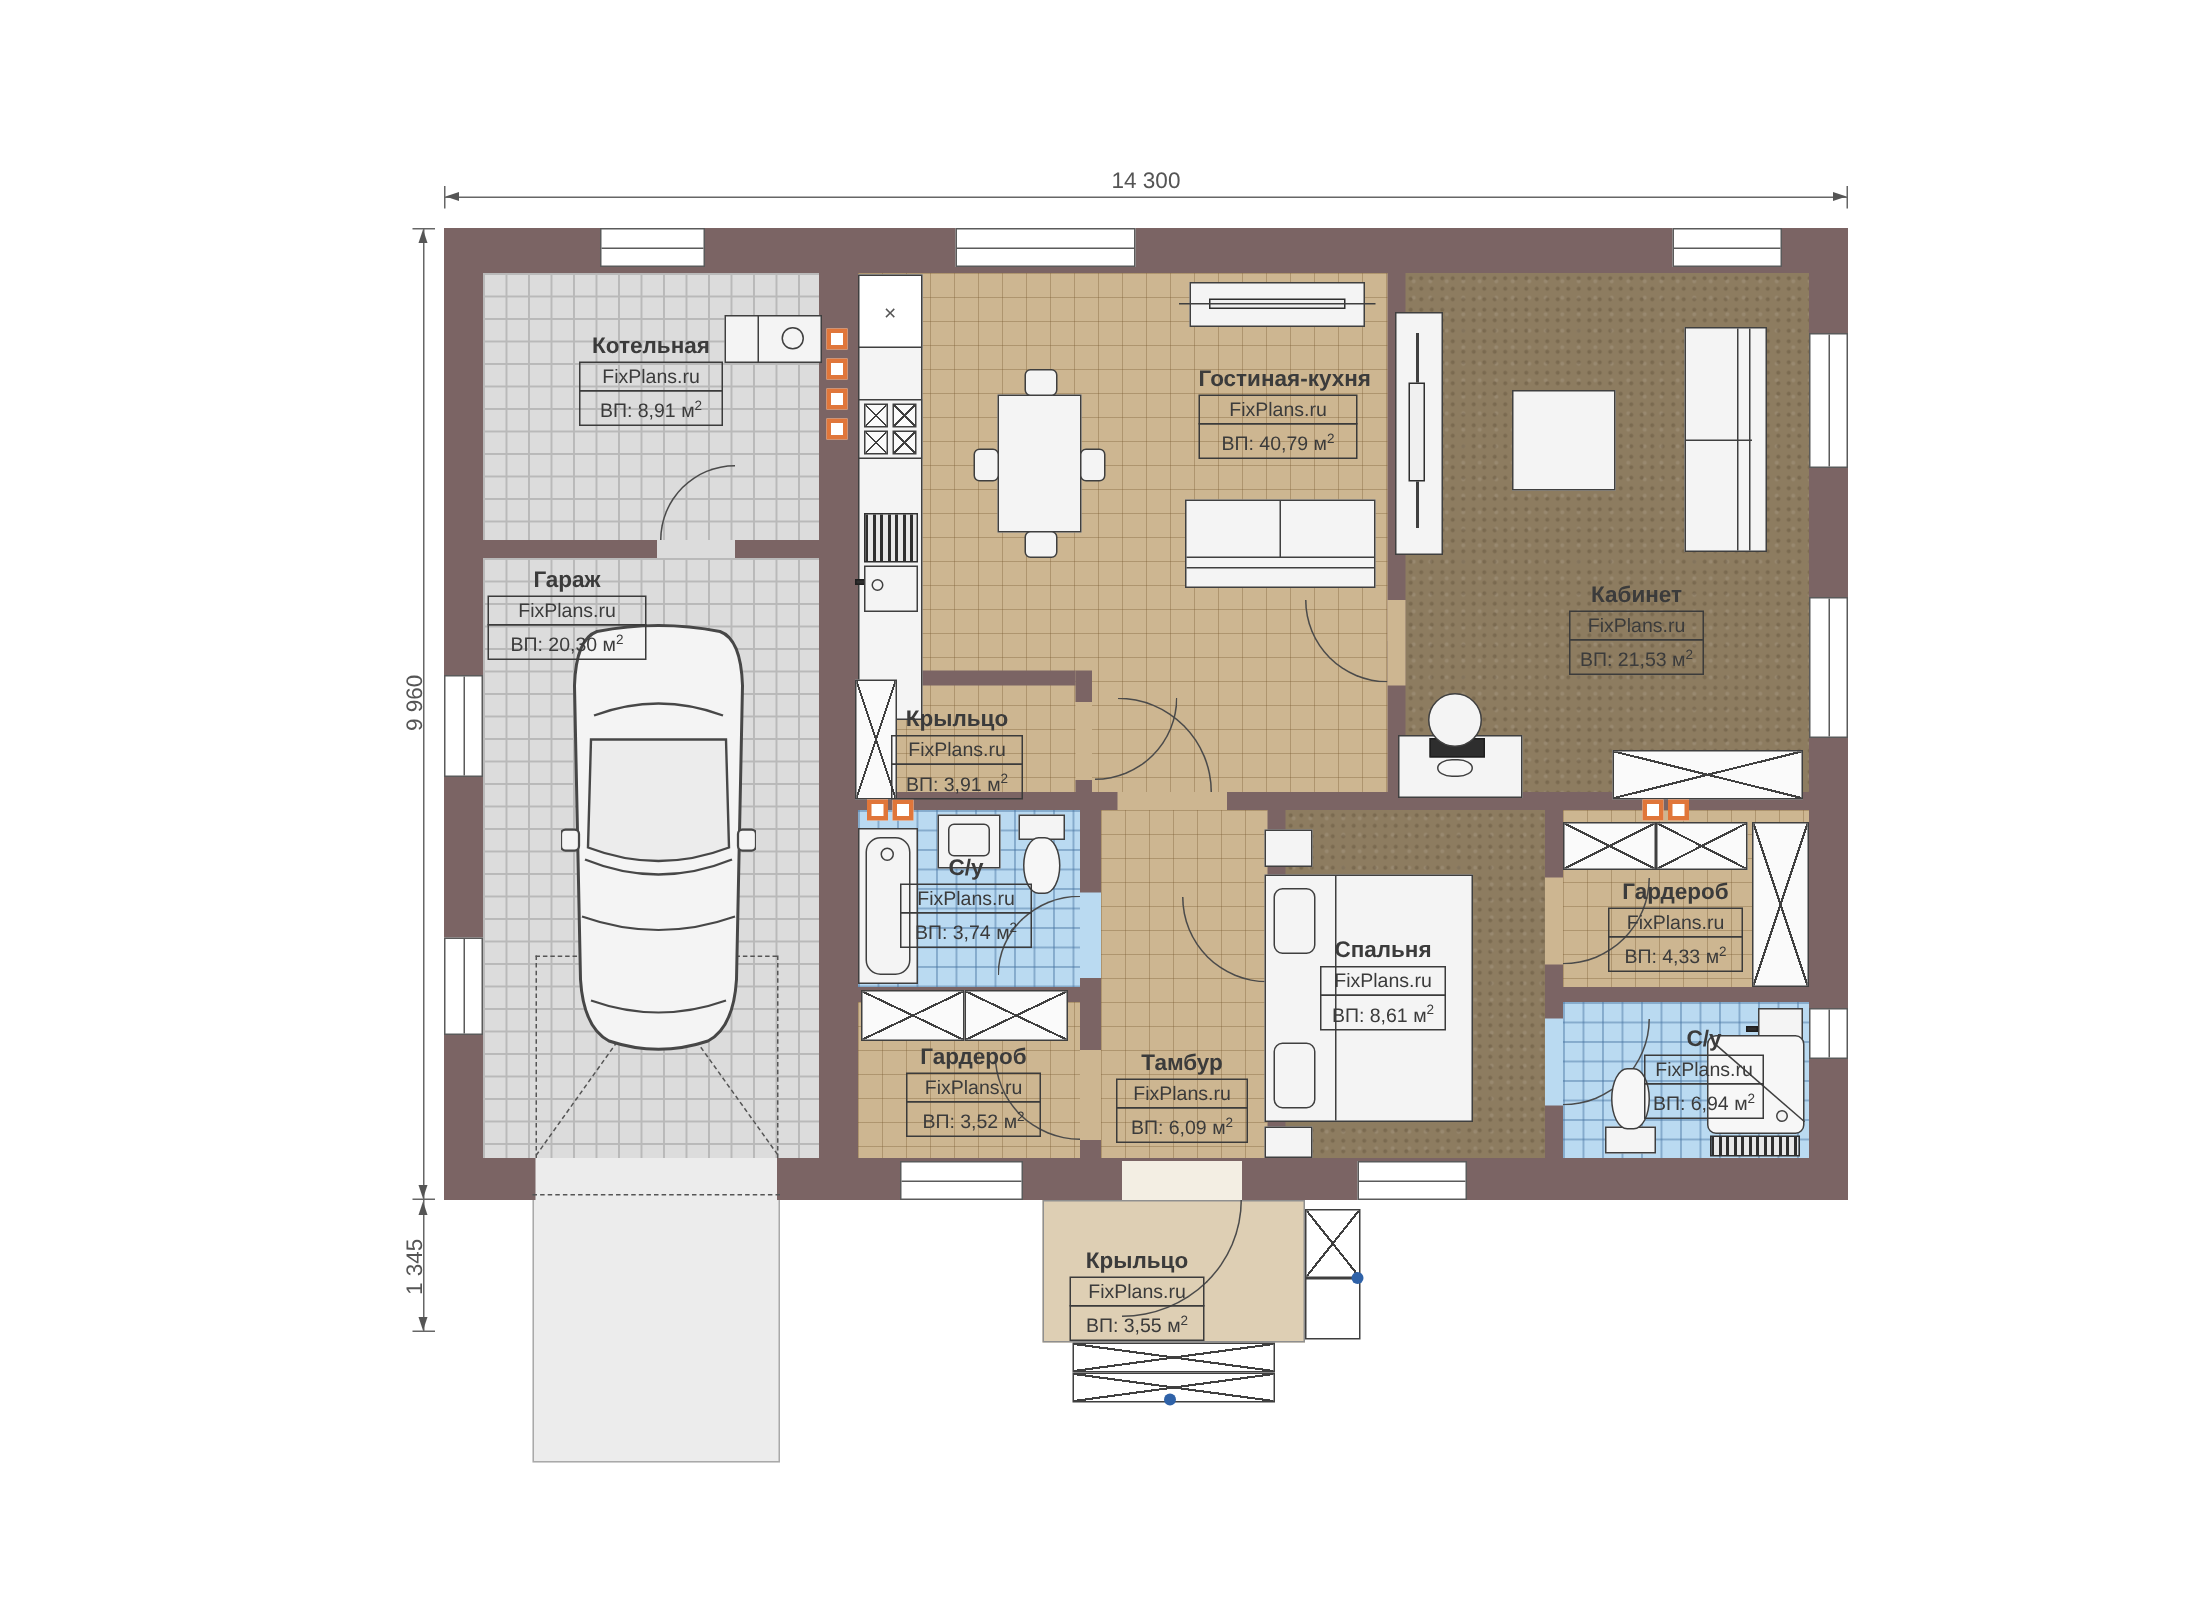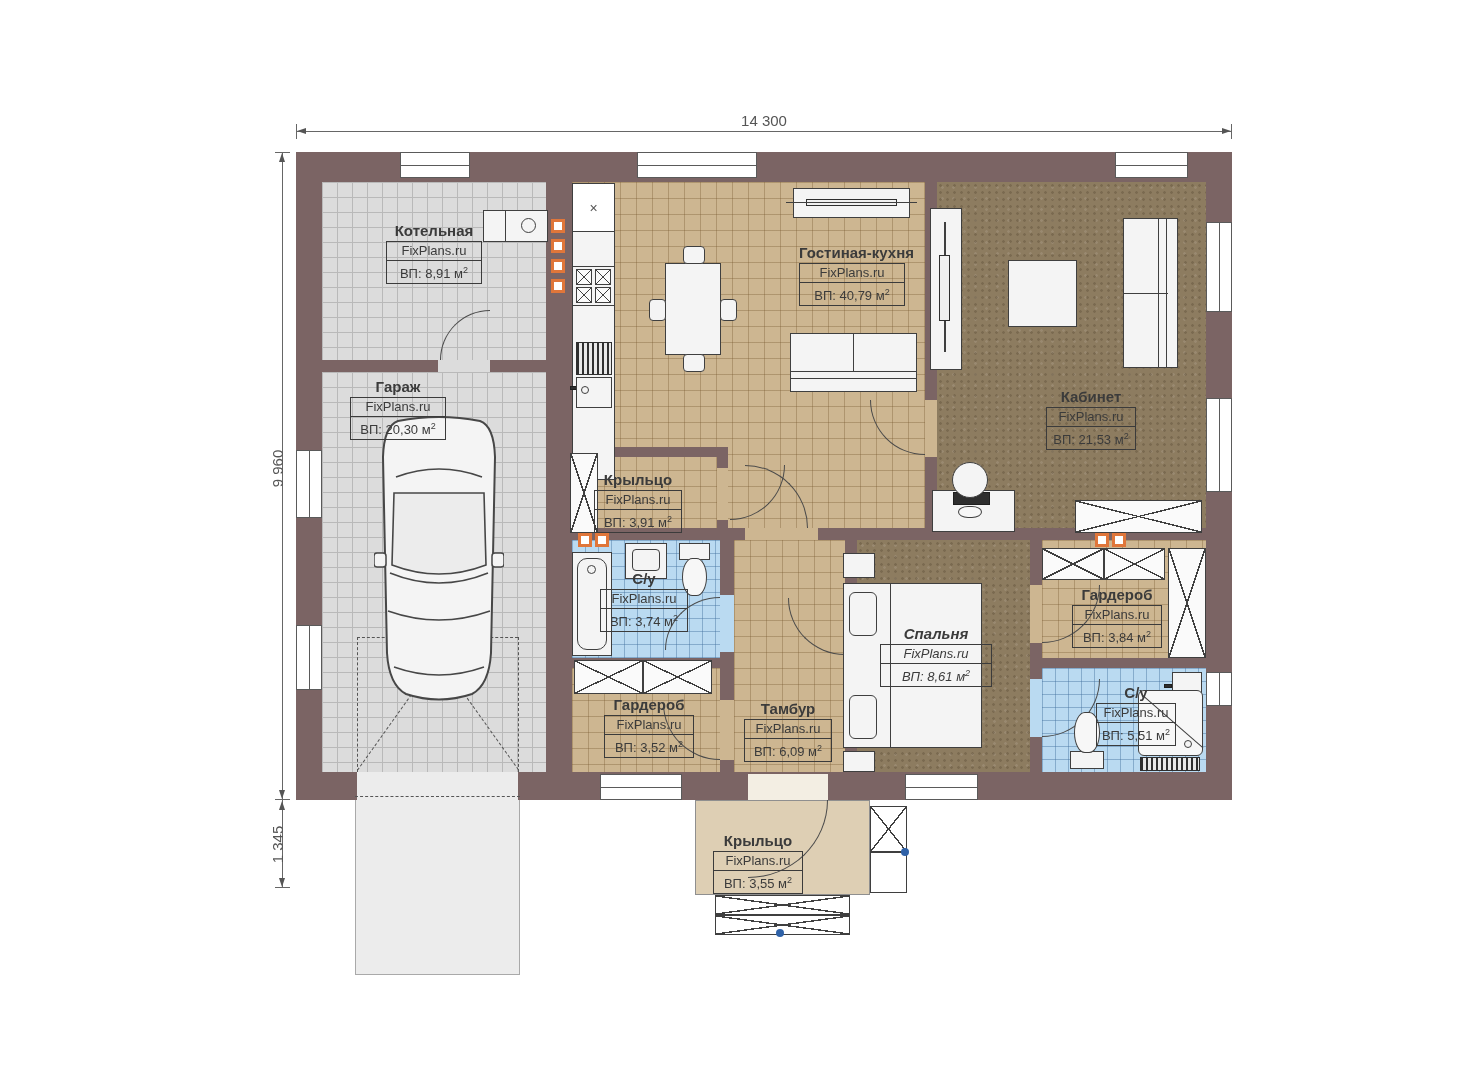--- a/index.html
+++ b/index.html
@@ -234,21 +234,21 @@
   <div class="a" style="left:1138px;top:690px;width:65px;height:66px;background:#f7f7f7;border:1.2px solid #3f3f3f;border-radius:6px;z-index:10;"></div>
   <div class="a" style="left:1143px;top:695px;width:80px;height:0;border-top:1.2px solid #3f3f3f;transform:rotate(41deg);transform-origin:0 0;z-index:11;"></div>
   <div class="a circ" style="left:1184px;top:740px;width:8px;height:8px;"></div>
   <div class="a grate" style="left:1140px;top:757px;width:60px;height:14px;"></div>
 
   <div class="rlabel" style="left:386px;top:222px;width:96px;">
     <div class="rl-title">Котельная</div>
     <div class="rl-box">FixPlans.ru</div>
     <div class="rl-box second"><span>ВП: 8,91 м</span><sup>2</sup></div>
   </div>
-  <div class="rlabel" style="left:350px;top:378px;width:96px;">
+  <div class="rlabel" style="left:325px;top:378px;width:106px;">
     <div class="rl-title">Гараж</div>
     <div class="rl-box">FixPlans.ru</div>
     <div class="rl-box second"><span>ВП: 20,30 м</span><sup>2</sup></div>
   </div>
   <div class="rlabel" style="left:799px;top:244px;width:106px;">
     <div class="rl-title">Гостиная-кухня</div>
     <div class="rl-box">FixPlans.ru</div>
     <div class="rl-box second"><span>ВП: 40,79 м</span><sup>2</sup></div>
   </div>
   <div class="rlabel" style="left:1046px;top:388px;width:90px;">
@@ -269,34 +269,34 @@
   <div class="rlabel" style="left:604px;top:696px;width:90px;">
     <div class="rl-title">Гардероб</div>
     <div class="rl-box">FixPlans.ru</div>
     <div class="rl-box second"><span>ВП: 3,52 м</span><sup>2</sup></div>
   </div>
   <div class="rlabel" style="left:744px;top:700px;width:88px;">
     <div class="rl-title">Тамбур</div>
     <div class="rl-box">FixPlans.ru</div>
     <div class="rl-box second"><span>ВП: 6,09 м</span><sup>2</sup></div>
   </div>
-  <div class="rlabel" style="left:880px;top:625px;width:112px;font-style:italic;">
+  <div class="rlabel" style="left:880px;top:625px;width:84px;">
     <div class="rl-title">Спальня</div>
     <div class="rl-box">FixPlans.ru</div>
     <div class="rl-box second"><span>ВП: 8,61 м</span><sup>2</sup></div>
   </div>
   <div class="rlabel" style="left:1072px;top:586px;width:90px;">
     <div class="rl-title">Гардероб</div>
     <div class="rl-box">FixPlans.ru</div>
-    <div class="rl-box second"><span>ВП: 3,84 м</span><sup>2</sup></div>
+    <div class="rl-box second"><span>ВП: 4,33 м</span><sup>2</sup></div>
   </div>
   <div class="rlabel" style="left:1096px;top:684px;width:80px;">
     <div class="rl-title">С/у</div>
     <div class="rl-box">FixPlans.ru</div>
-    <div class="rl-box second"><span>ВП: 5,51 м</span><sup>2</sup></div>
+    <div class="rl-box second"><span>ВП: 6,94 м</span><sup>2</sup></div>
   </div>
   <div class="rlabel" style="left:713px;top:832px;width:90px;">
     <div class="rl-title">Крыльцо</div>
     <div class="rl-box">FixPlans.ru</div>
     <div class="rl-box second"><span>ВП: 3,55 м</span><sup>2</sup></div>
   </div>
 
   <div class="a dimline" style="left:296px;top:131px;width:936px;height:1px;"></div>
   <div class="a tick" style="left:296px;top:124px;width:1px;height:15px;"></div>
   <div class="a tick" style="left:1231px;top:124px;width:1px;height:15px;"></div>

